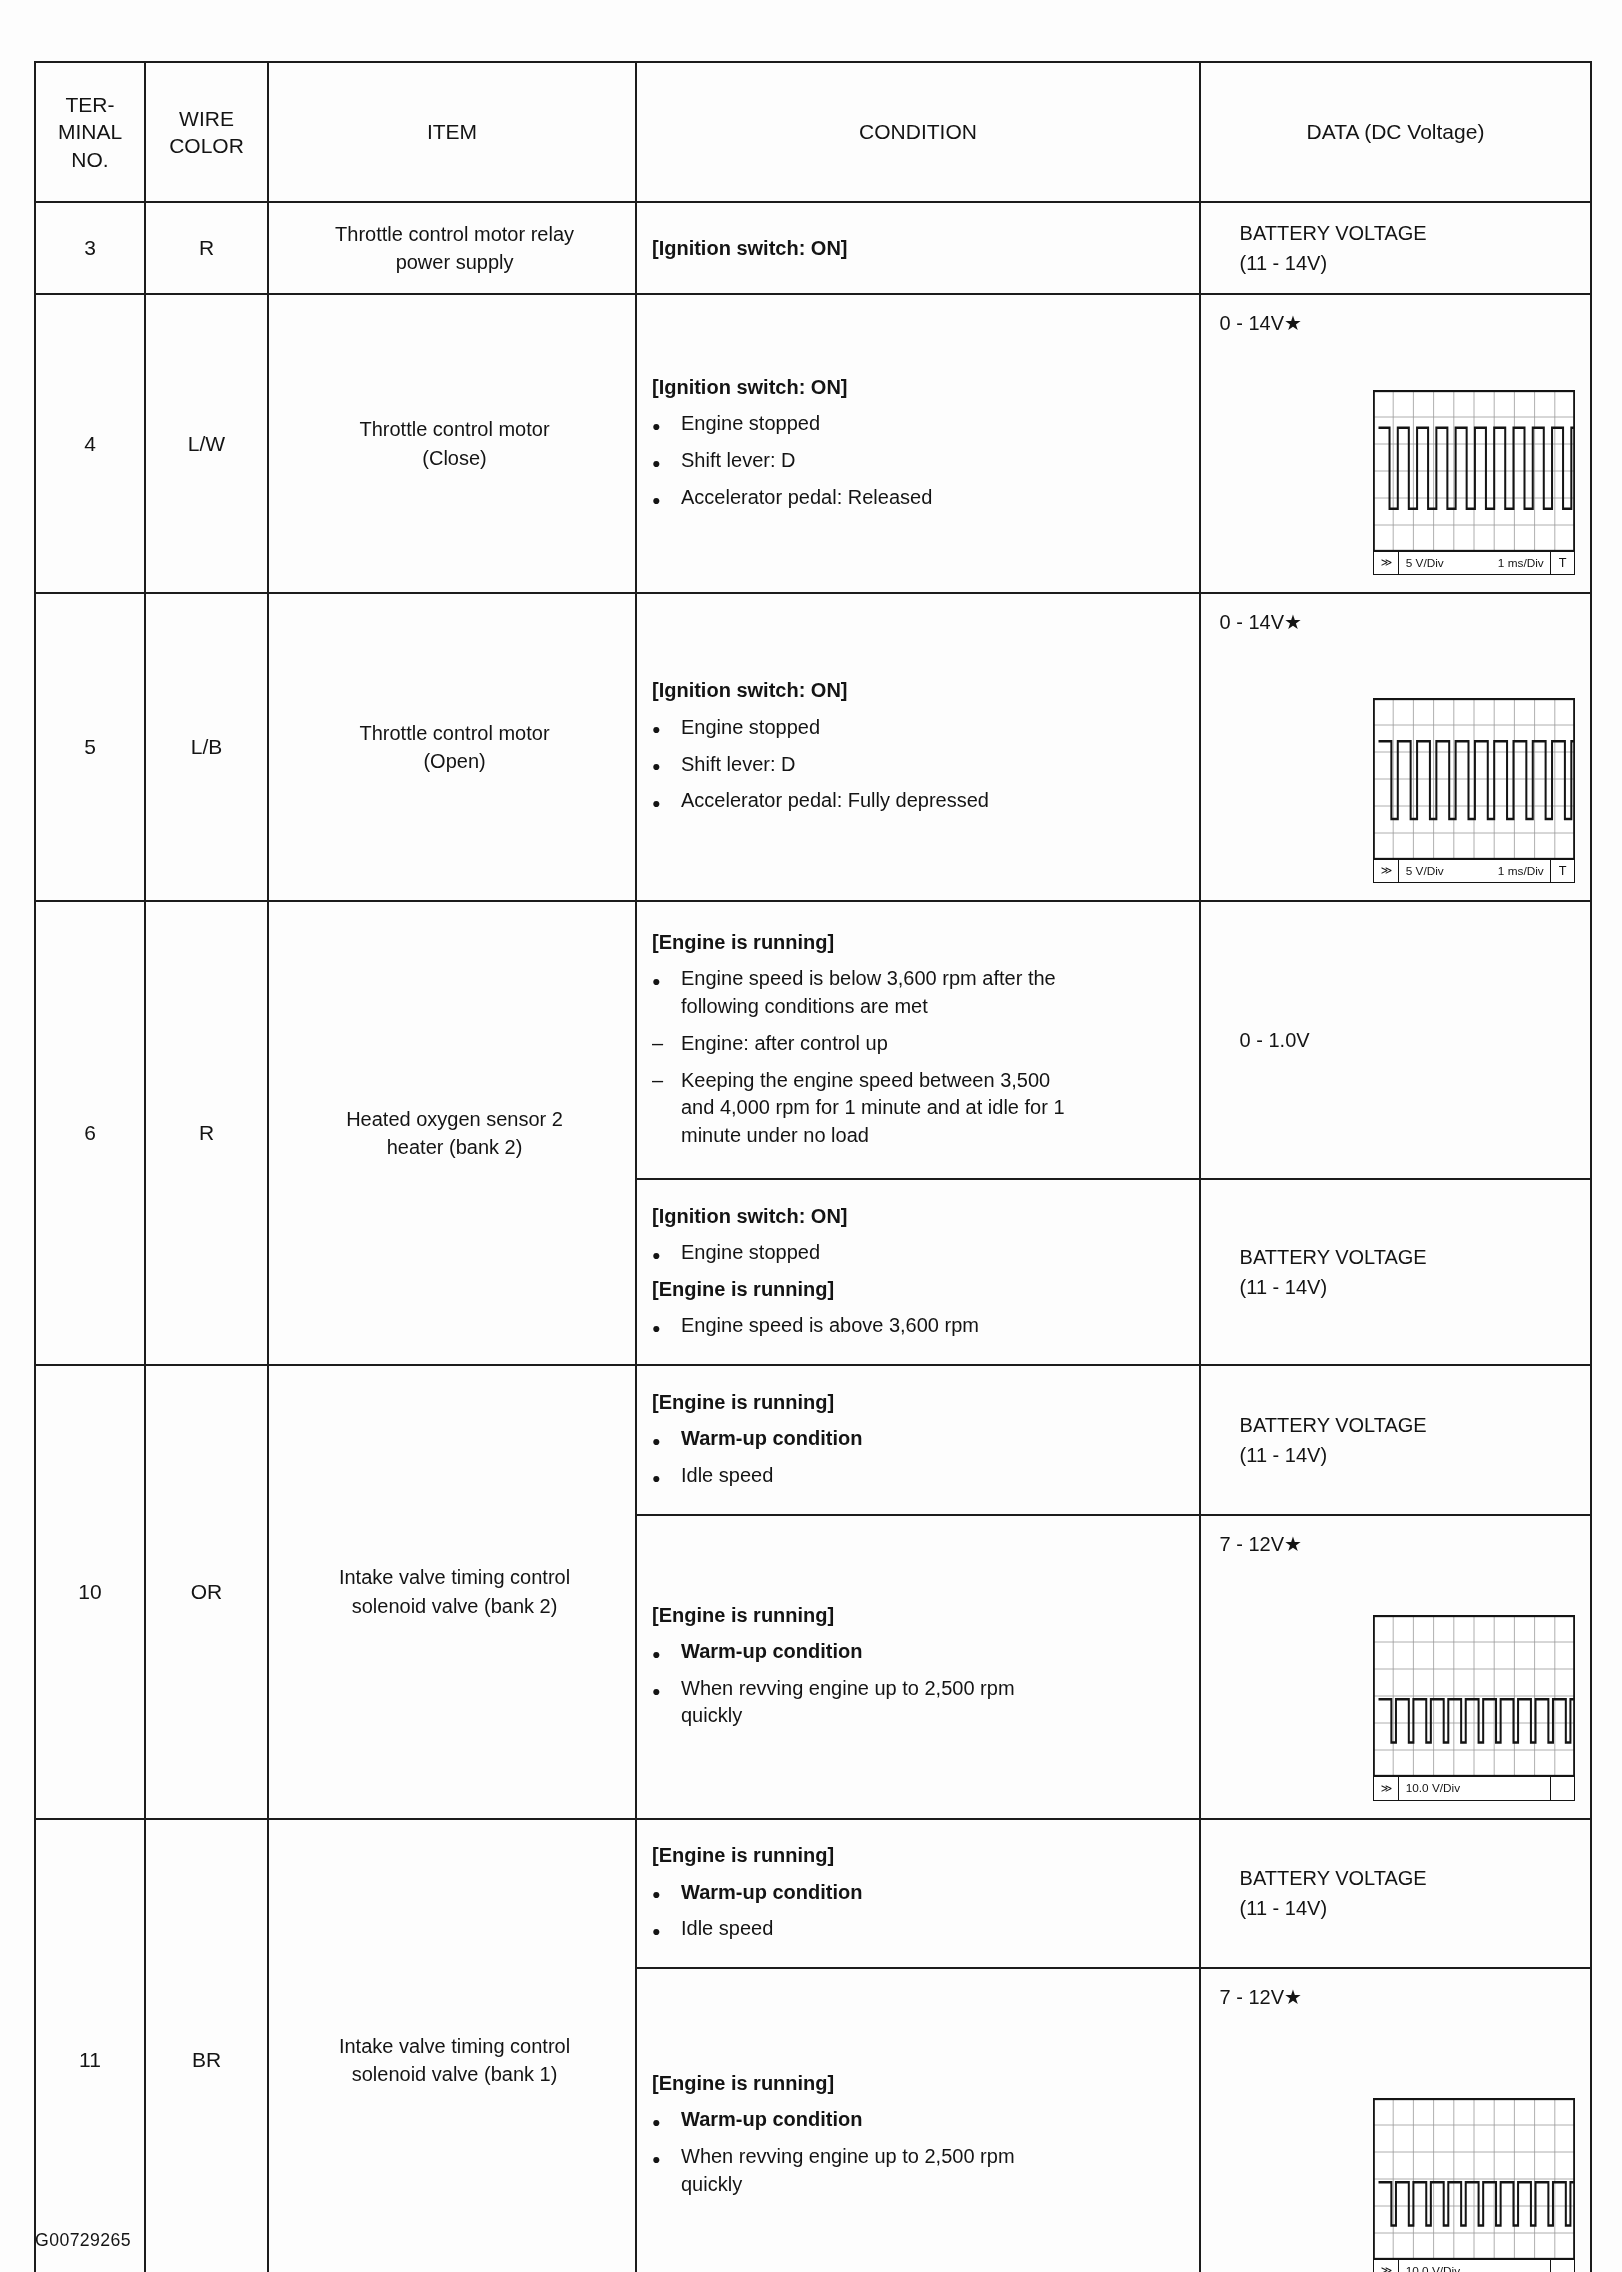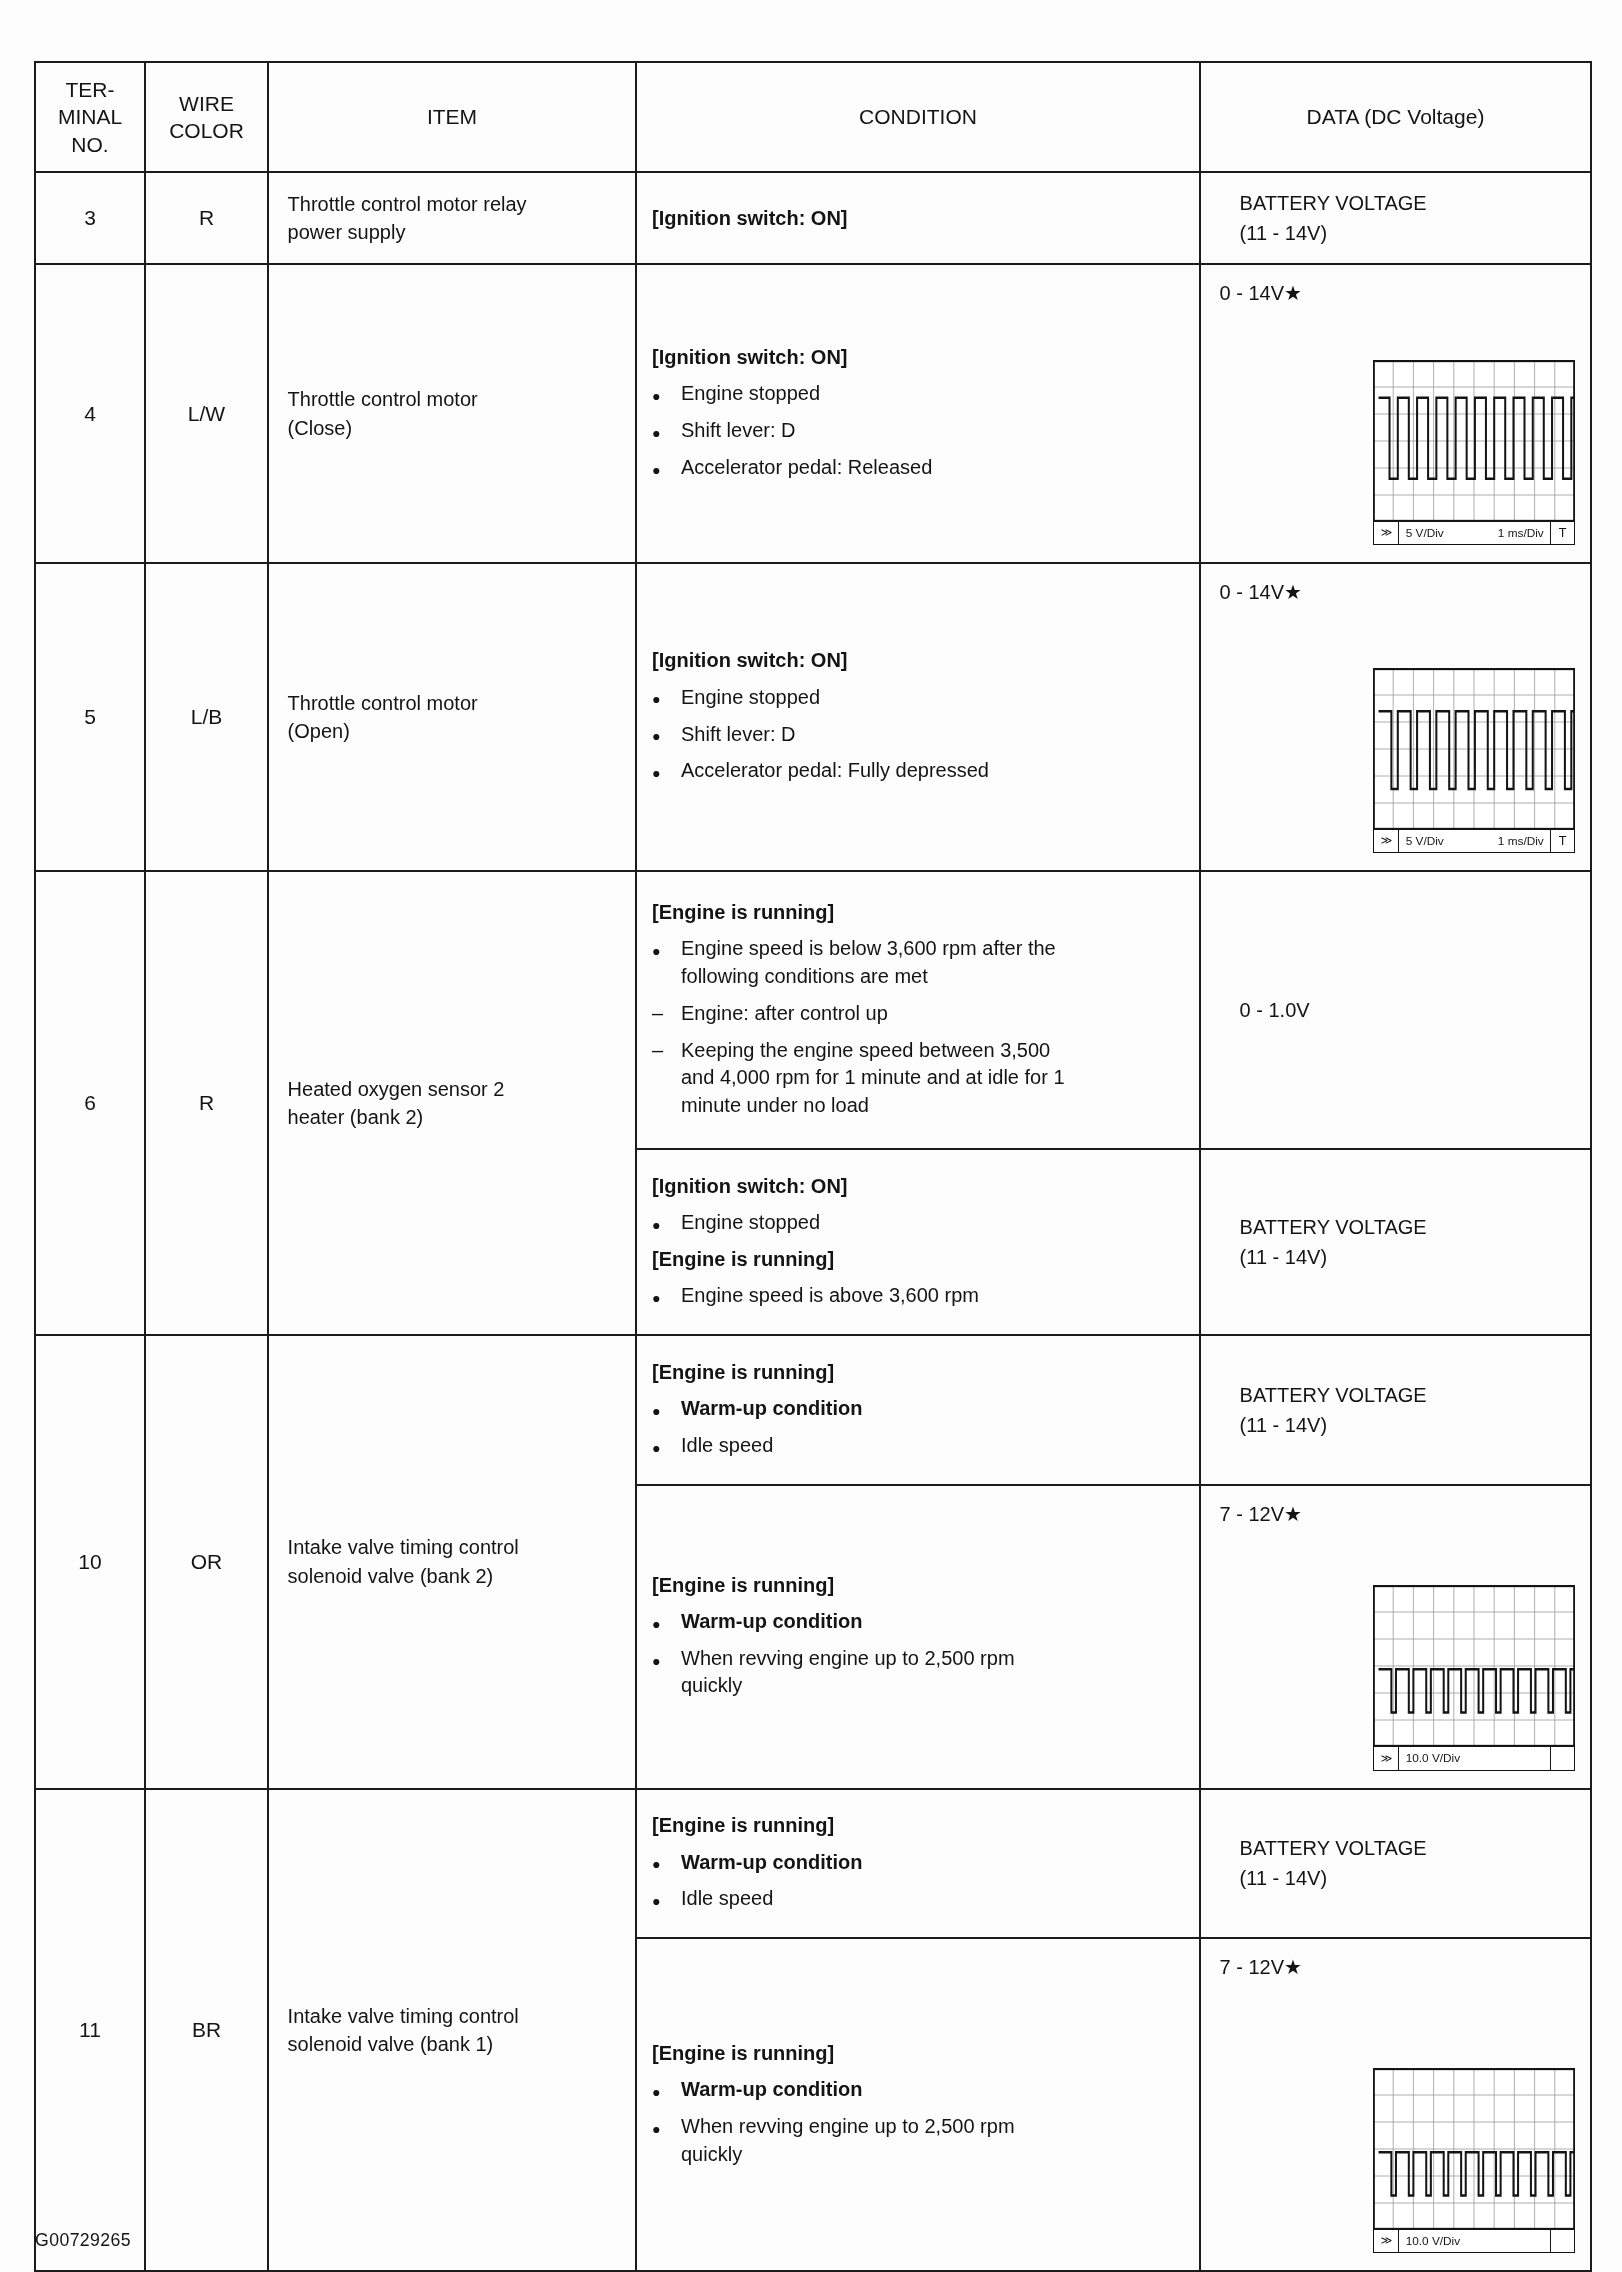--- a/index.html
+++ b/index.html
@@ -17,20 +17,21 @@
   }
   th, td { border:2.5px solid #1c1c1c; vertical-align:middle; }
   th {
     font-size:21px; font-weight:400; text-align:center;
     padding:8.4px; line-height:1.3; white-space:pre-line;
   }
   td.c-term, td.c-wire { text-align:center; font-size:21px; }
   td.c-item {
     font-size:20px; line-height:1.42; white-space:pre-line;
     padding:11.8px 13.5px 11.8px 18.6px;
+    text-align:center;
   }
   td.c-cond { font-size:20px; padding:15px 17px 15px 15px; }
   td.c-data { font-size:20px; padding:15px 13.5px 15px 18.6px; }
   td.c-data.has-scope { vertical-align:top; position:relative;margin-left:32px; }
 
   .cond-head { font-weight:700; line-height:1.35; margin:7.6px 0; }
   .li { display:flex; margin:9.3px 0; line-height:1.38; }
   .li .mk { flex:0 0 29px; }
   .li.bullet .mk::before { content:"\25CF"; font-size:14.3px; position:relative; top:0.8px; }
   .li.dash .mk::before { content:"\2013"; }
@@ -75,21 +76,21 @@
 
 <table class="spec">
   <colgroup>
     <col style="width:110px">
         <col style="width:123px">
         <col style="width:368px">
     <col style="width:564px">
         <col style="width:391px">
   </colgroup>
   <thead>
-    <tr style="height:110px">
+    <tr style="height:140px">
       <th>TER-
 MINAL
 NO.</th>
       <th>WIRE
 COLOR</th>
       <th>ITEM</th>
       <th>CONDITION</th>
       <th>DATA (DC Voltage)</th>
     </tr>
   </thead>

